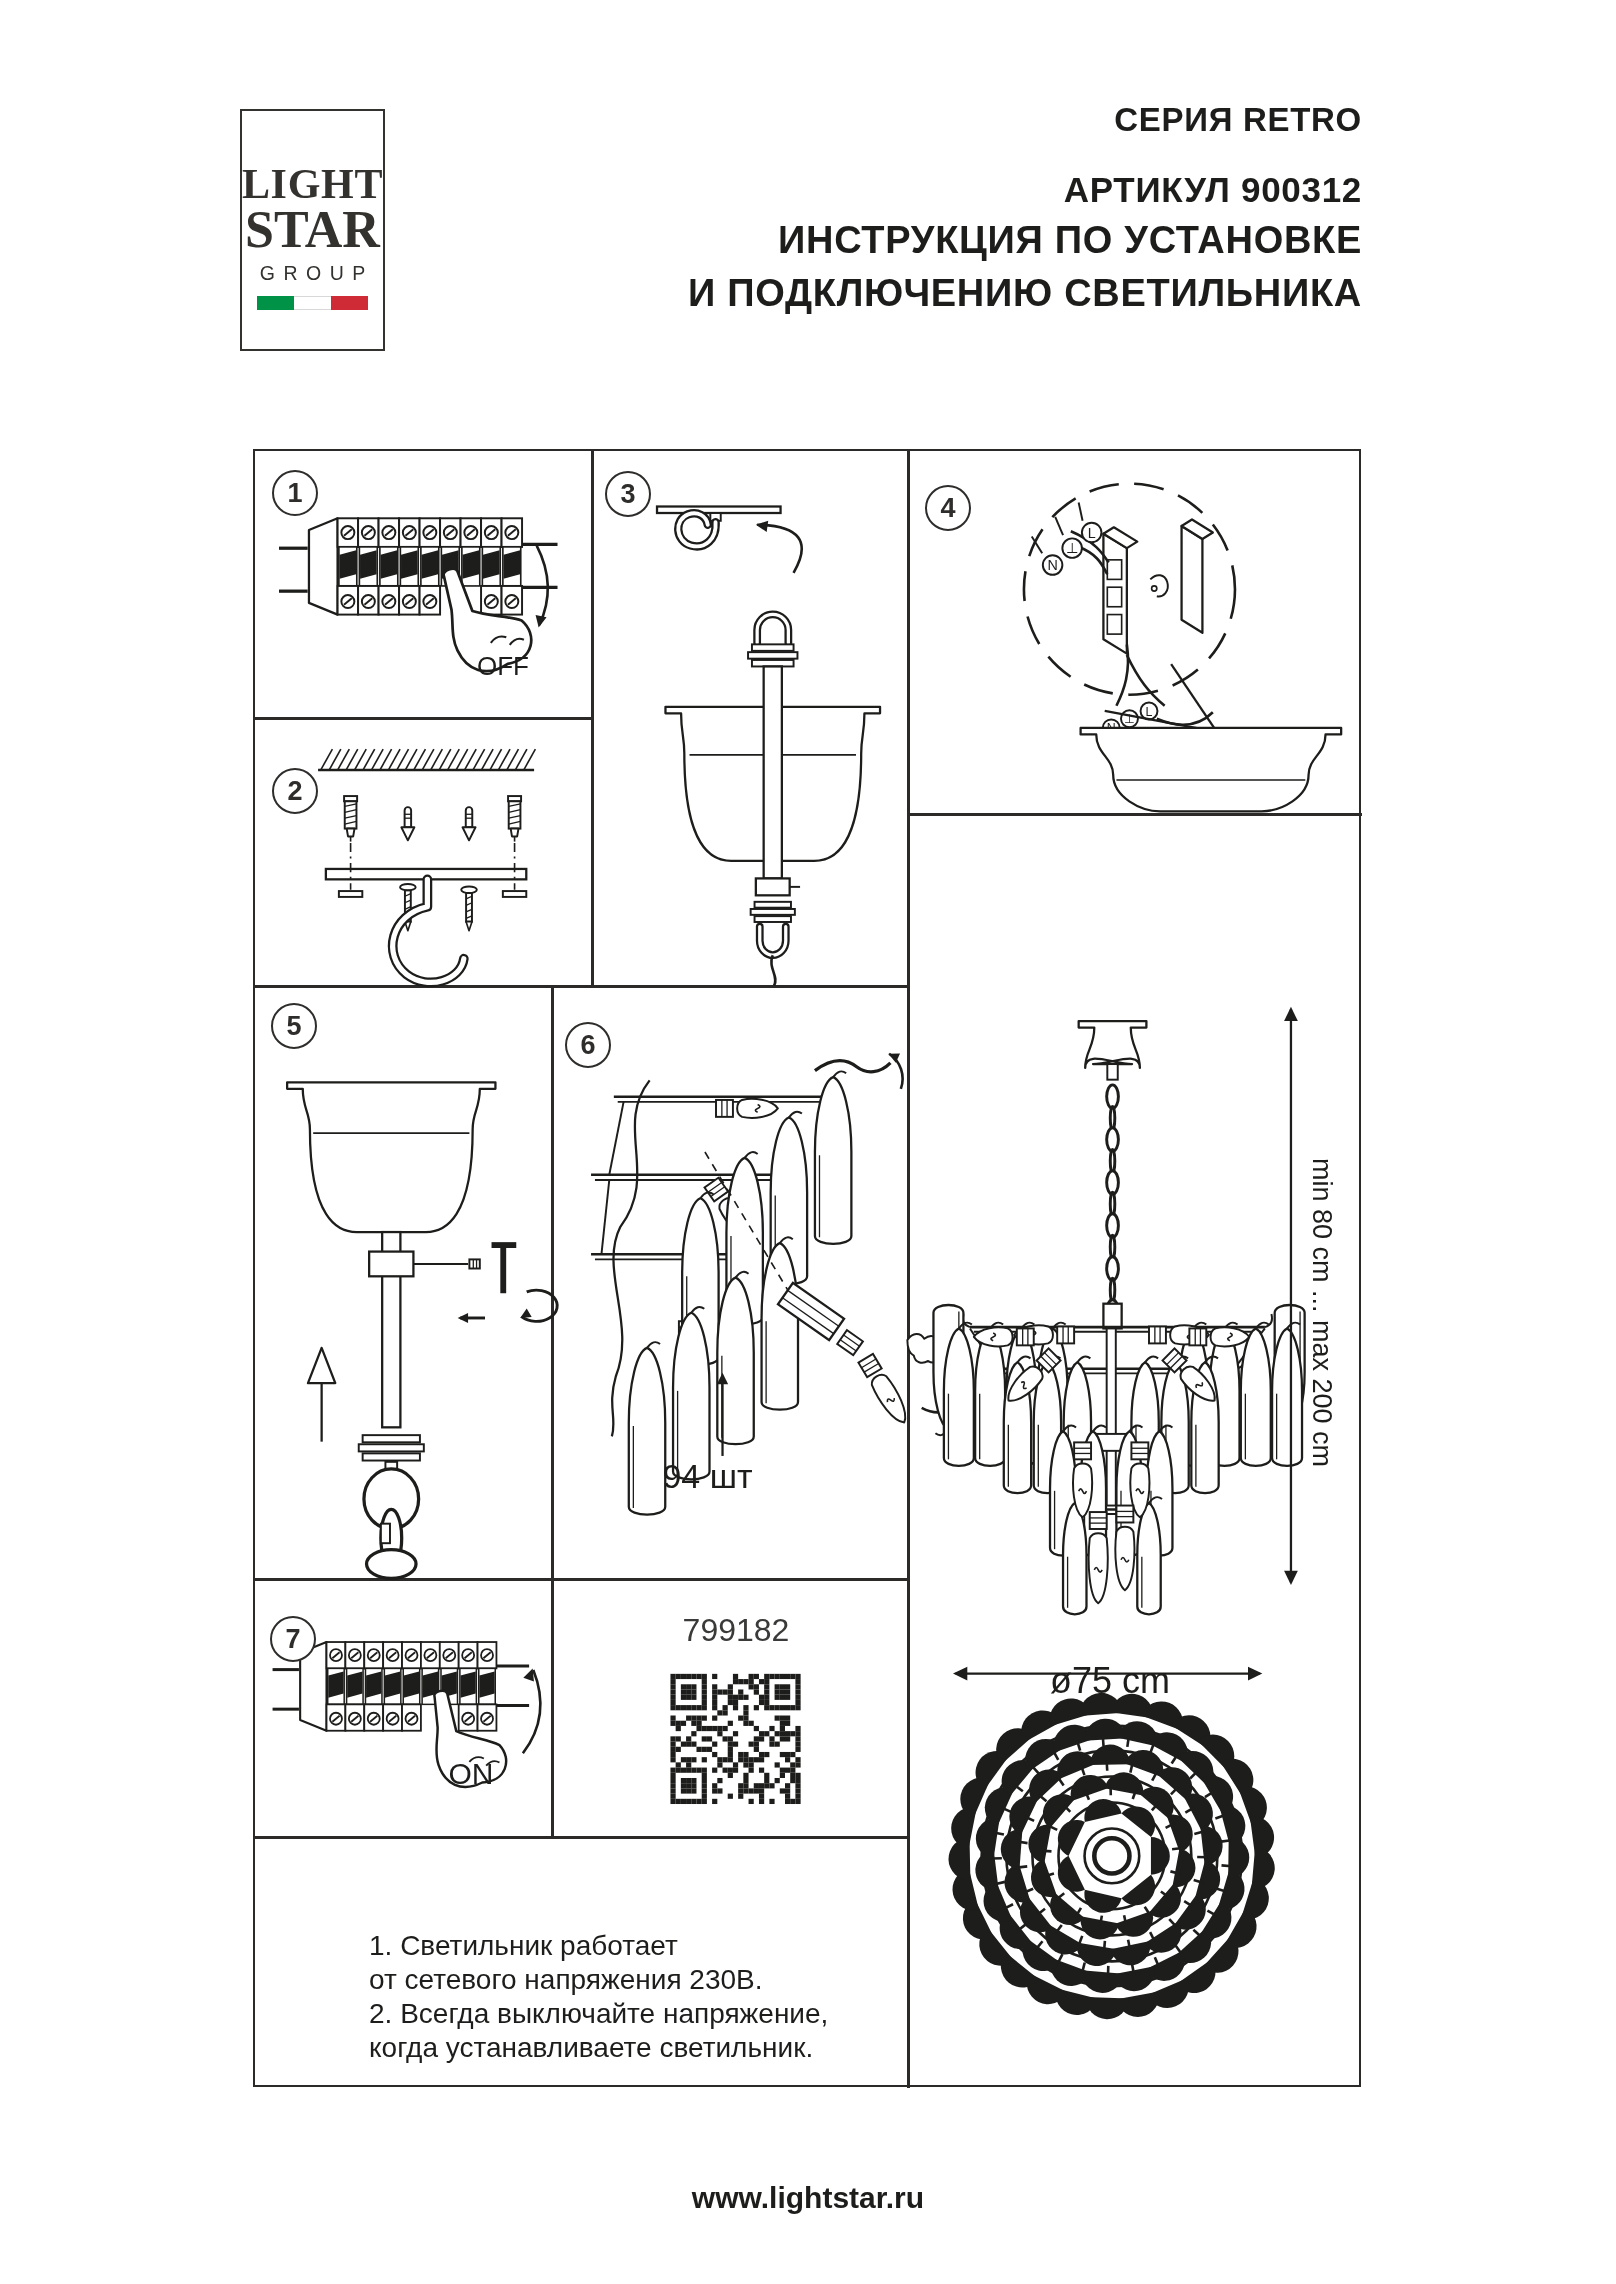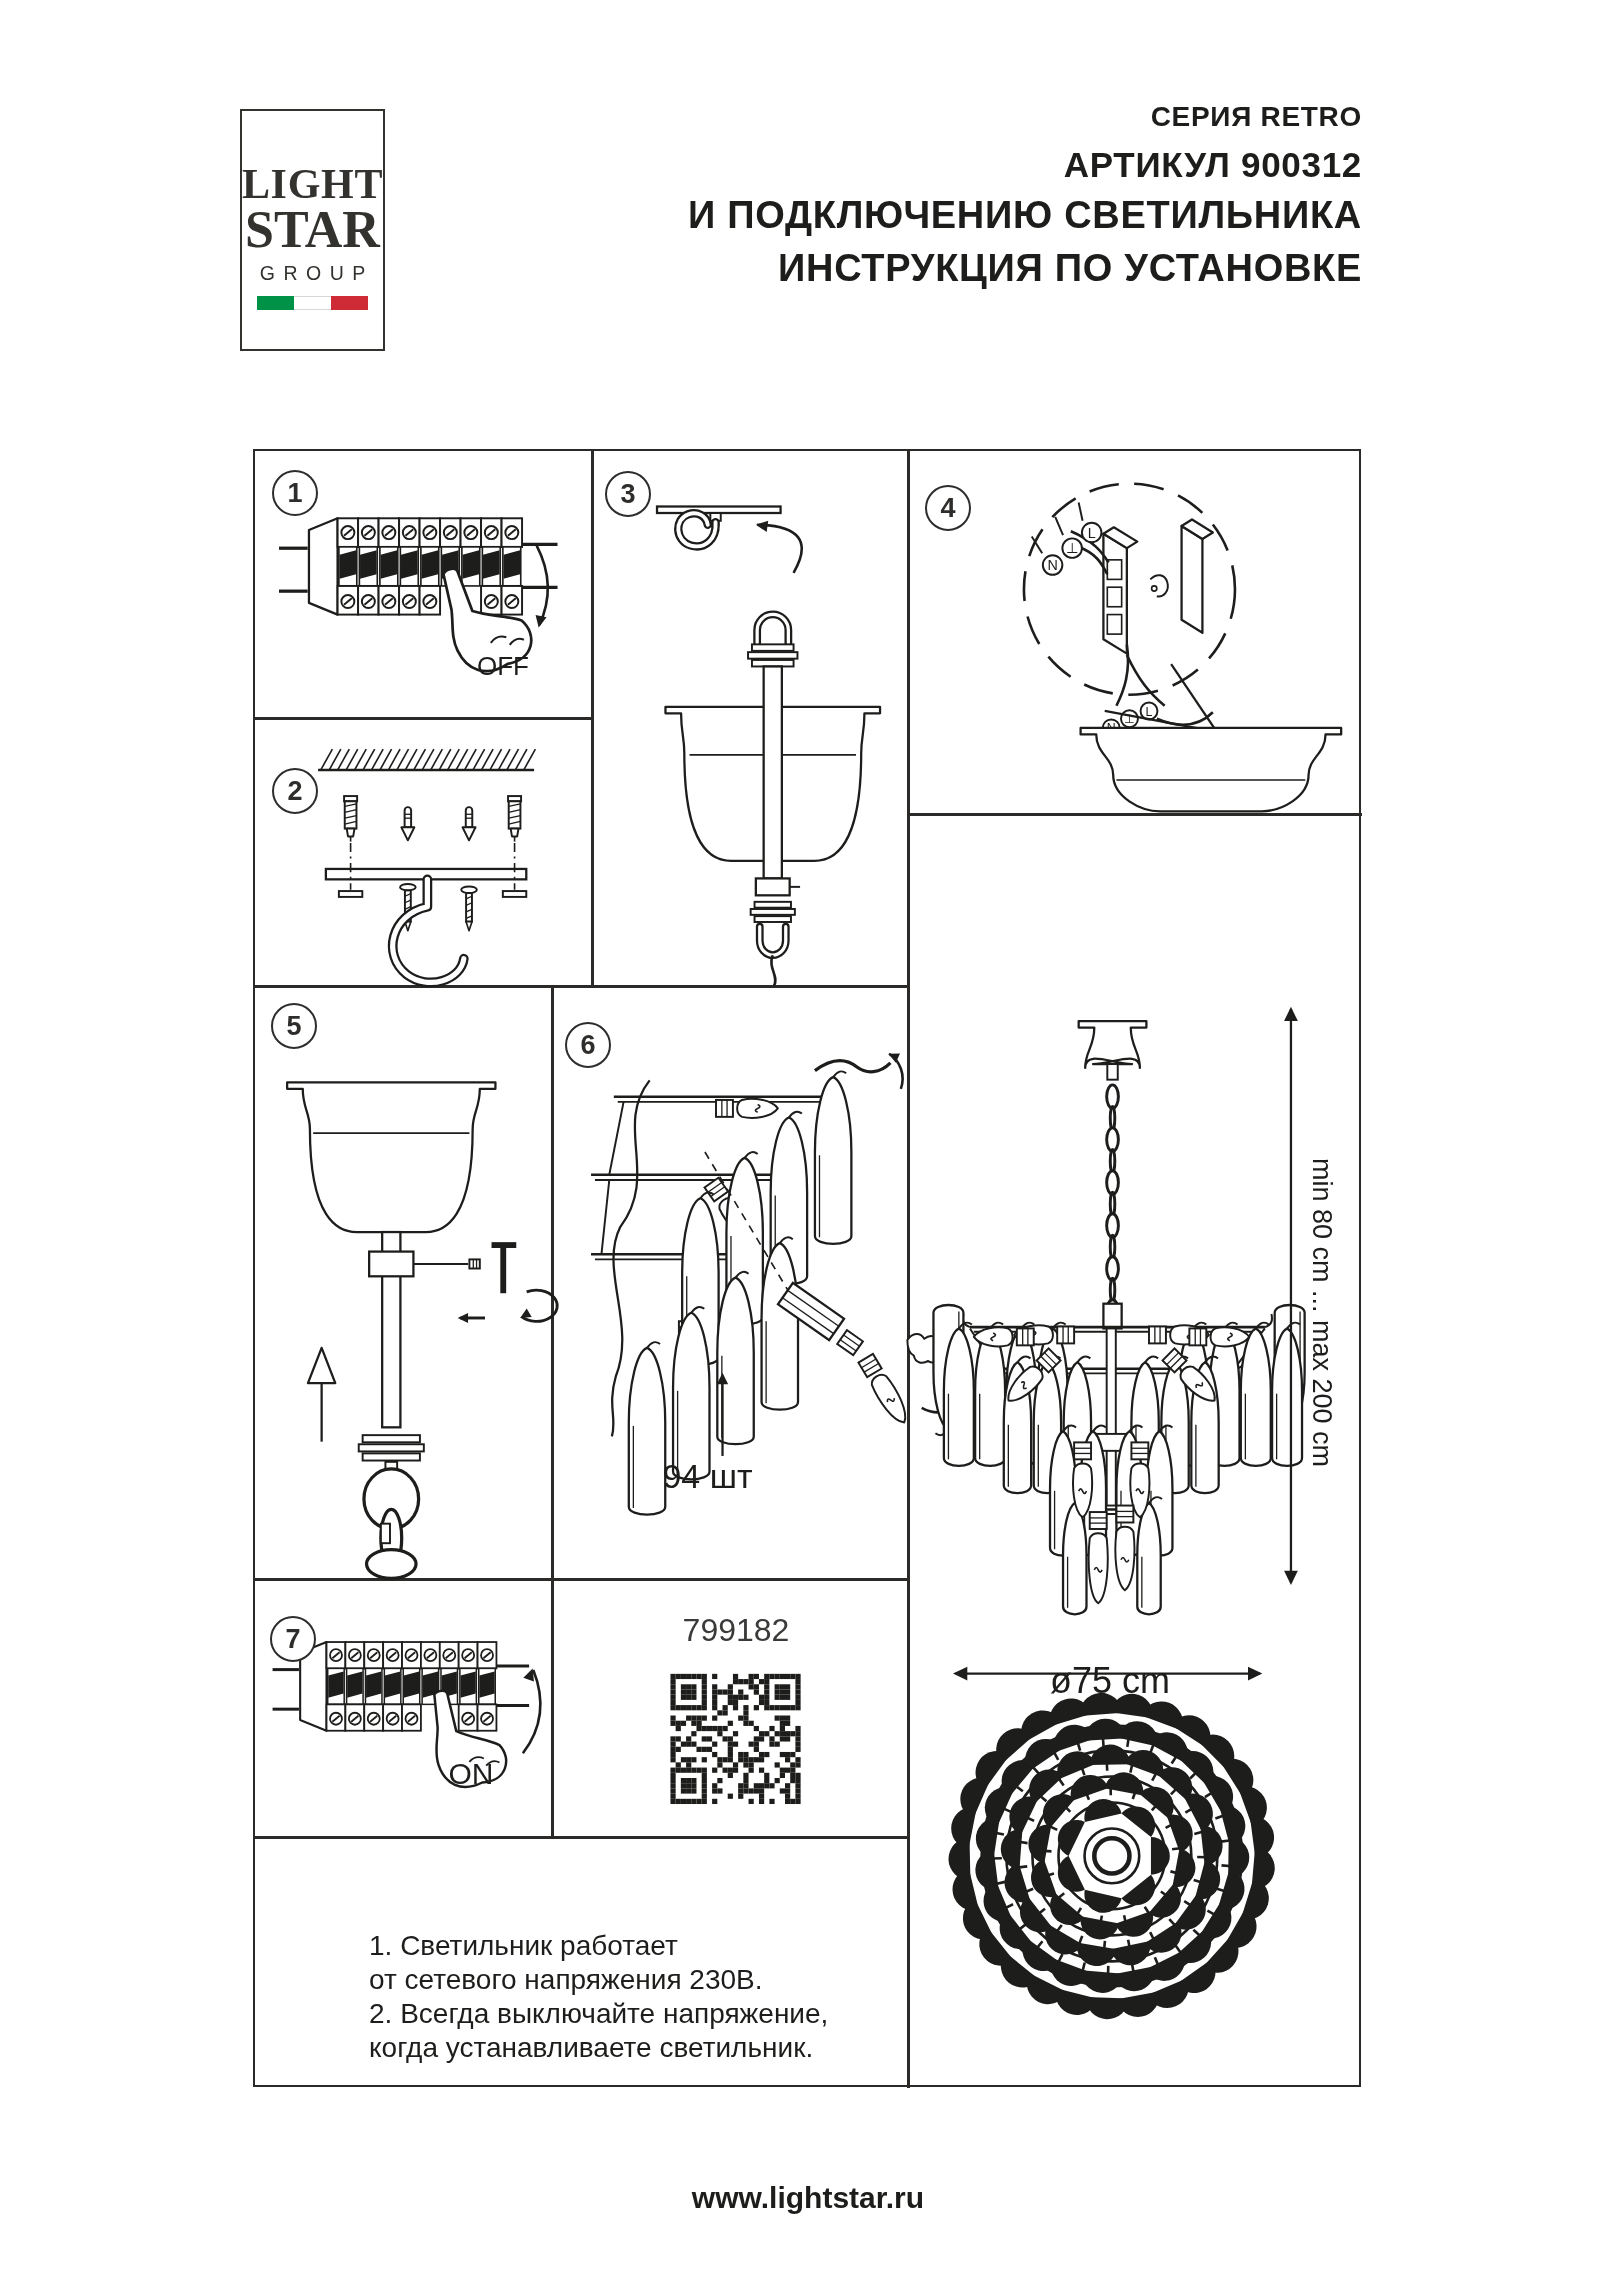--- a/index.html
+++ b/index.html
@@ -13,21 +13,21 @@
   .logo-box{position:absolute;left:240px;top:109px;width:145px;height:242px;
             border:2.6px solid #33322f;display:flex;flex-direction:column;align-items:center;
             padding-top:54px;box-sizing:border-box;color:#33322f;}
   .logo-l1{font-family:"Liberation Serif",serif;font-weight:700;font-size:42px;line-height:0.92;letter-spacing:0.7px;}
   .logo-l2{font-family:"Liberation Serif",serif;font-weight:700;font-size:52px;line-height:1.0;letter-spacing:0px;}
   .logo-l3{font-size:19.5px;letter-spacing:8.5px;text-indent:8.5px;margin-top:6.5px;text-align:right;}
   .flag{margin-top:10.4px;width:112px;height:14.3px;display:flex;}
   .flag div{flex:1;height:100%;}
   .fg{background:#009246;} .fw{background:#ffffff;border-top:1.3px solid #d8d8d8;border-bottom:1.3px solid #d8d8d8;box-sizing:border-box;} .fr{background:#ce2b37;}
   .hdr{position:absolute;right:254px;top:103px;text-align:right;font-weight:700;}
-  .hdr-series{font-size:28px;line-height:1.0;margin-bottom:16px;letter-spacing:0.7px;}
+  .hdr-series{font-size:33px;line-height:1.0;margin-bottom:36px;letter-spacing:0.7px;}
   .hdr-article{font-size:35px;line-height:1.0;letter-spacing:0.7px;}
   .hdr-title{font-size:38px;line-height:1.0;margin-top:14.3px;letter-spacing:0.7px;}
   .fig-label{position:absolute;text-align:center;}
   .notes{position:absolute;left:369px;top:1929px;font-size:28px;line-height:34px;}
   .footer{position:absolute;left:0;right:0;top:2181px;text-align:center;font-size:30px;font-weight:700;}
   .vdim{position:absolute;left:1297px;top:1158px;width:40px;height:306px;
         writing-mode:vertical-rl;font-size:27px;white-space:nowrap;}
   svg{position:absolute;overflow:visible;}
 </style>
 </head>
@@ -42,22 +42,22 @@
     <div class="flag">
       <div class="fg"></div>
       <div class="fw"></div>
       <div class="fr"></div>
     </div>
   </div>
 
   <div class="hdr">
     <div class="hdr-series">СЕРИЯ RETRO</div>
     <div class="hdr-article">АРТИКУЛ 900312</div>
+    <div class="hdr-title">ИНСТРУКЦИЯ ПО УСТАНОВКЕ</div>
     <div class="hdr-title">И ПОДКЛЮЧЕНИЮ СВЕТИЛЬНИКА</div>
-    <div class="hdr-title">ИНСТРУКЦИЯ ПО УСТАНОВКЕ</div>
   </div>
 
   <div class="outerbox" style="left:253px;top:449px;width:1104px;height:1634px;"></div>
   <div class="gl" style="left:591px;top:449px;width:2.6px;height:537px;"></div>
   <div class="gl" style="left:551px;top:986px;width:2.6px;height:851px;"></div>
   <div class="gl" style="left:907px;top:449px;width:2.6px;height:1639px;"></div>
   <div class="gl" style="left:253px;top:717px;width:339px;height:2.6px;"></div>
   <div class="gl" style="left:253px;top:985px;width:656px;height:2.6px;"></div>
   <div class="gl" style="left:253px;top:1578px;width:656px;height:2.6px;"></div>
   <div class="gl" style="left:253px;top:1836px;width:656px;height:2.6px;"></div>

